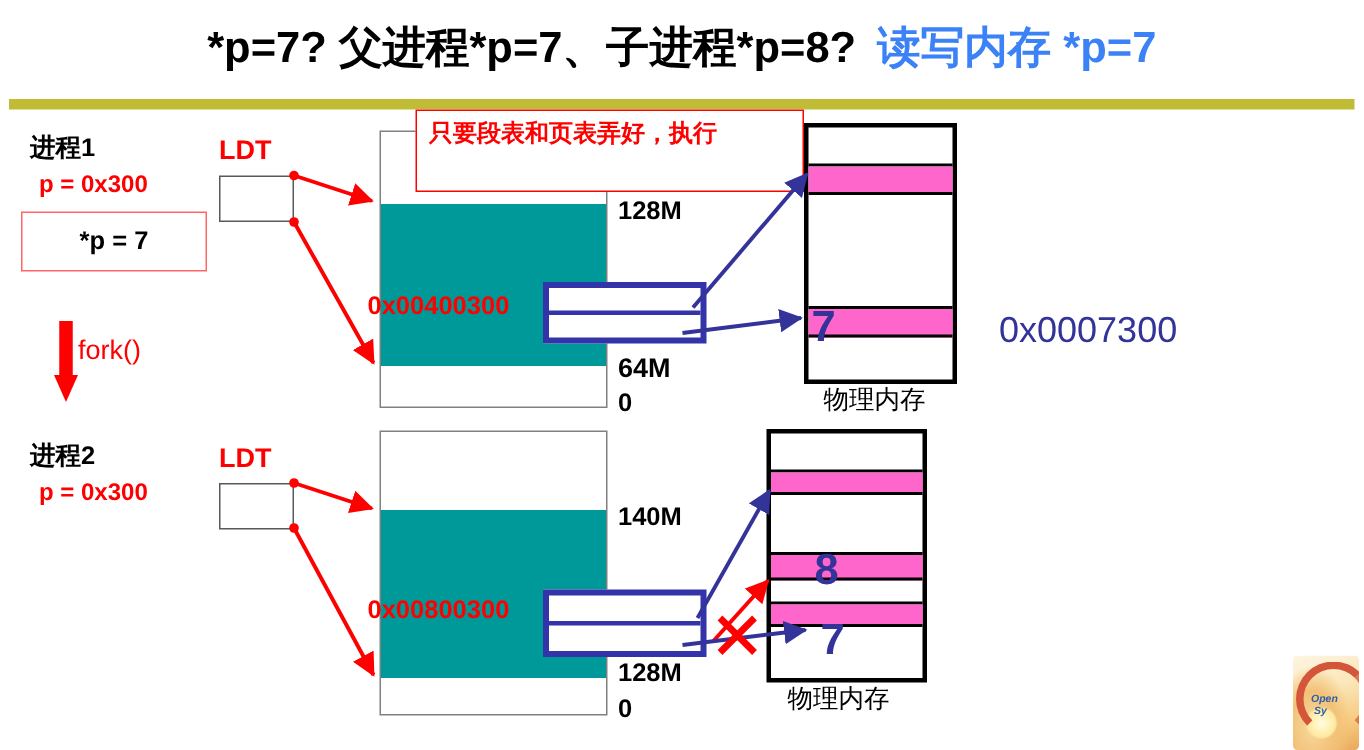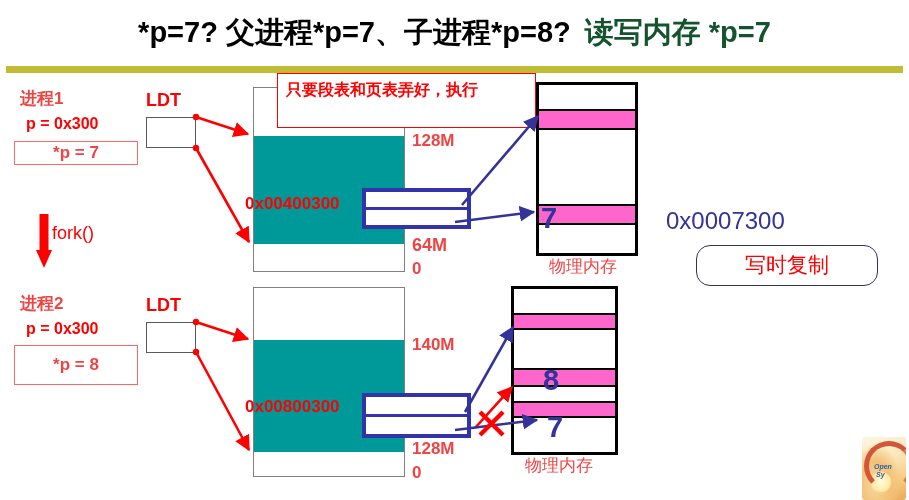--- a/index.html
+++ b/index.html
@@ -23,32 +23,32 @@
   #title {
     left: 0; top: 12px; width: 909px;
     text-align: center;
     font-size: 29px;
     font-weight: bold;
     color: #000000;
     letter-spacing: 0px;
     white-space: nowrap;
     line-height: 40px;
   }
-  #title .red { color: #14532d; }
+  #title .red { color: #3b82f6; }
 
   
   #divider {
     left: 6px; top: 66px; width: 897px; height: 7px;
     background: #c0bc36;
   }
 
   
   .lbl { white-space: pre; line-height: 1.08; }
   .red   { color: #ff0000; }
-  .black { color: #ef4444; }
+  .black { color: #000000; }
   .navy  { color: #333399; }
 
   
   .vmbox {
     border: 1px solid #808080;
     background: #ffffff;
     box-sizing: border-box;
   }
   .teal {
     background: #009999;
@@ -130,21 +130,21 @@
 <div id="slide">
 
   <div class="abs lbl" id="title"><span>*p=7? 父进程*p=7、子进程*p=8?</span><span class="red" style="padding-left:14px;">读写内存 *p=7</span></div>
 
   <div class="abs" id="divider"></div>
 
   <div class="abs lbl black" style="left:20px; top:90px; font-size:17px; font-weight:bold;">进程1</div>
 
   <div class="abs lbl red" style="left:26px; top:115px; font-size:16px; font-weight:bold;">p = 0x300</div>
 
-  <div class="abs pbox" style="left:14px; top:141px; width:124px; height:24px;">
+  <div class="abs pbox" style="left:14px; top:141px; width:124px; height:40px;">
     <span class="lbl black" style="font-size:17px; font-weight:bold;">*p = 7</span>
   </div>
 
   <div class="abs lbl red" style="left:52px; top:224px; font-size:18px; font-weight:normal;">fork()</div>
 
   <div class="abs lbl red" style="left:146px; top:91px; font-size:18px; font-weight:bold;">LDT</div>
   <div class="abs ldtbox" style="left:146px; top:117px; width:50px; height:31px;"></div>
 
   <div class="abs vmbox" style="left:253px; top:87px; width:152px; height:185px;"></div>
   <div class="abs teal" style="left:254px; top:136px; width:150px; height:108px;"></div>
@@ -167,31 +167,25 @@
     <div style="height:26px;"></div>
   </div>
   <div class="abs lbl navy" style="left:541px; top:203px; font-size:29px; font-weight:bold;">7</div>
   <div class="abs lbl navy" style="left:666px; top:208px; font-size:24px; font-weight:normal;">0x0007300</div>
   <div class="abs lbl black" style="left:549px; top:258px; font-size:17px;">物理内存</div>
 
   <div class="abs callout" style="left:277px; top:73px; width:259px; height:55px;">
     <div class="lbl red" style="font-size:16px; font-weight:bold; line-height:26px;">只要段表和页表弄好，执行</div>
   </div>
 
-  <div class="abs roundbox" style="left:696px; top:245px; width:182px; height:41px;">
-    <span class="lbl red" style="font-size:21px;">写时复制</span>
-  </div>
 
   <div class="abs lbl black" style="left:20px; top:295px; font-size:17px; font-weight:bold;">进程2</div>
 
   <div class="abs lbl red" style="left:26px; top:320px; font-size:16px; font-weight:bold;">p = 0x300</div>
 
-  <div class="abs pbox" style="left:14px; top:345px; width:124px; height:40px;">
-    <span class="lbl black" style="font-size:17px; font-weight:bold;">*p = 8</span>
-  </div>
 
   <div class="abs lbl red" style="left:146px; top:296px; font-size:18px; font-weight:bold;">LDT</div>
   <div class="abs ldtbox" style="left:146px; top:322px; width:50px; height:31px;"></div>
 
   <div class="abs vmbox" style="left:253px; top:287px; width:152px; height:190px;"></div>
   <div class="abs teal" style="left:254px; top:340px; width:150px; height:112px;"></div>
 
   <div class="abs lbl red" style="left:245px; top:398px; font-size:17px; font-weight:bold;">0x00800300</div>
 
   <div class="abs lbl black" style="left:412px; top:336px; font-size:17px; font-weight:bold;">140M</div>

